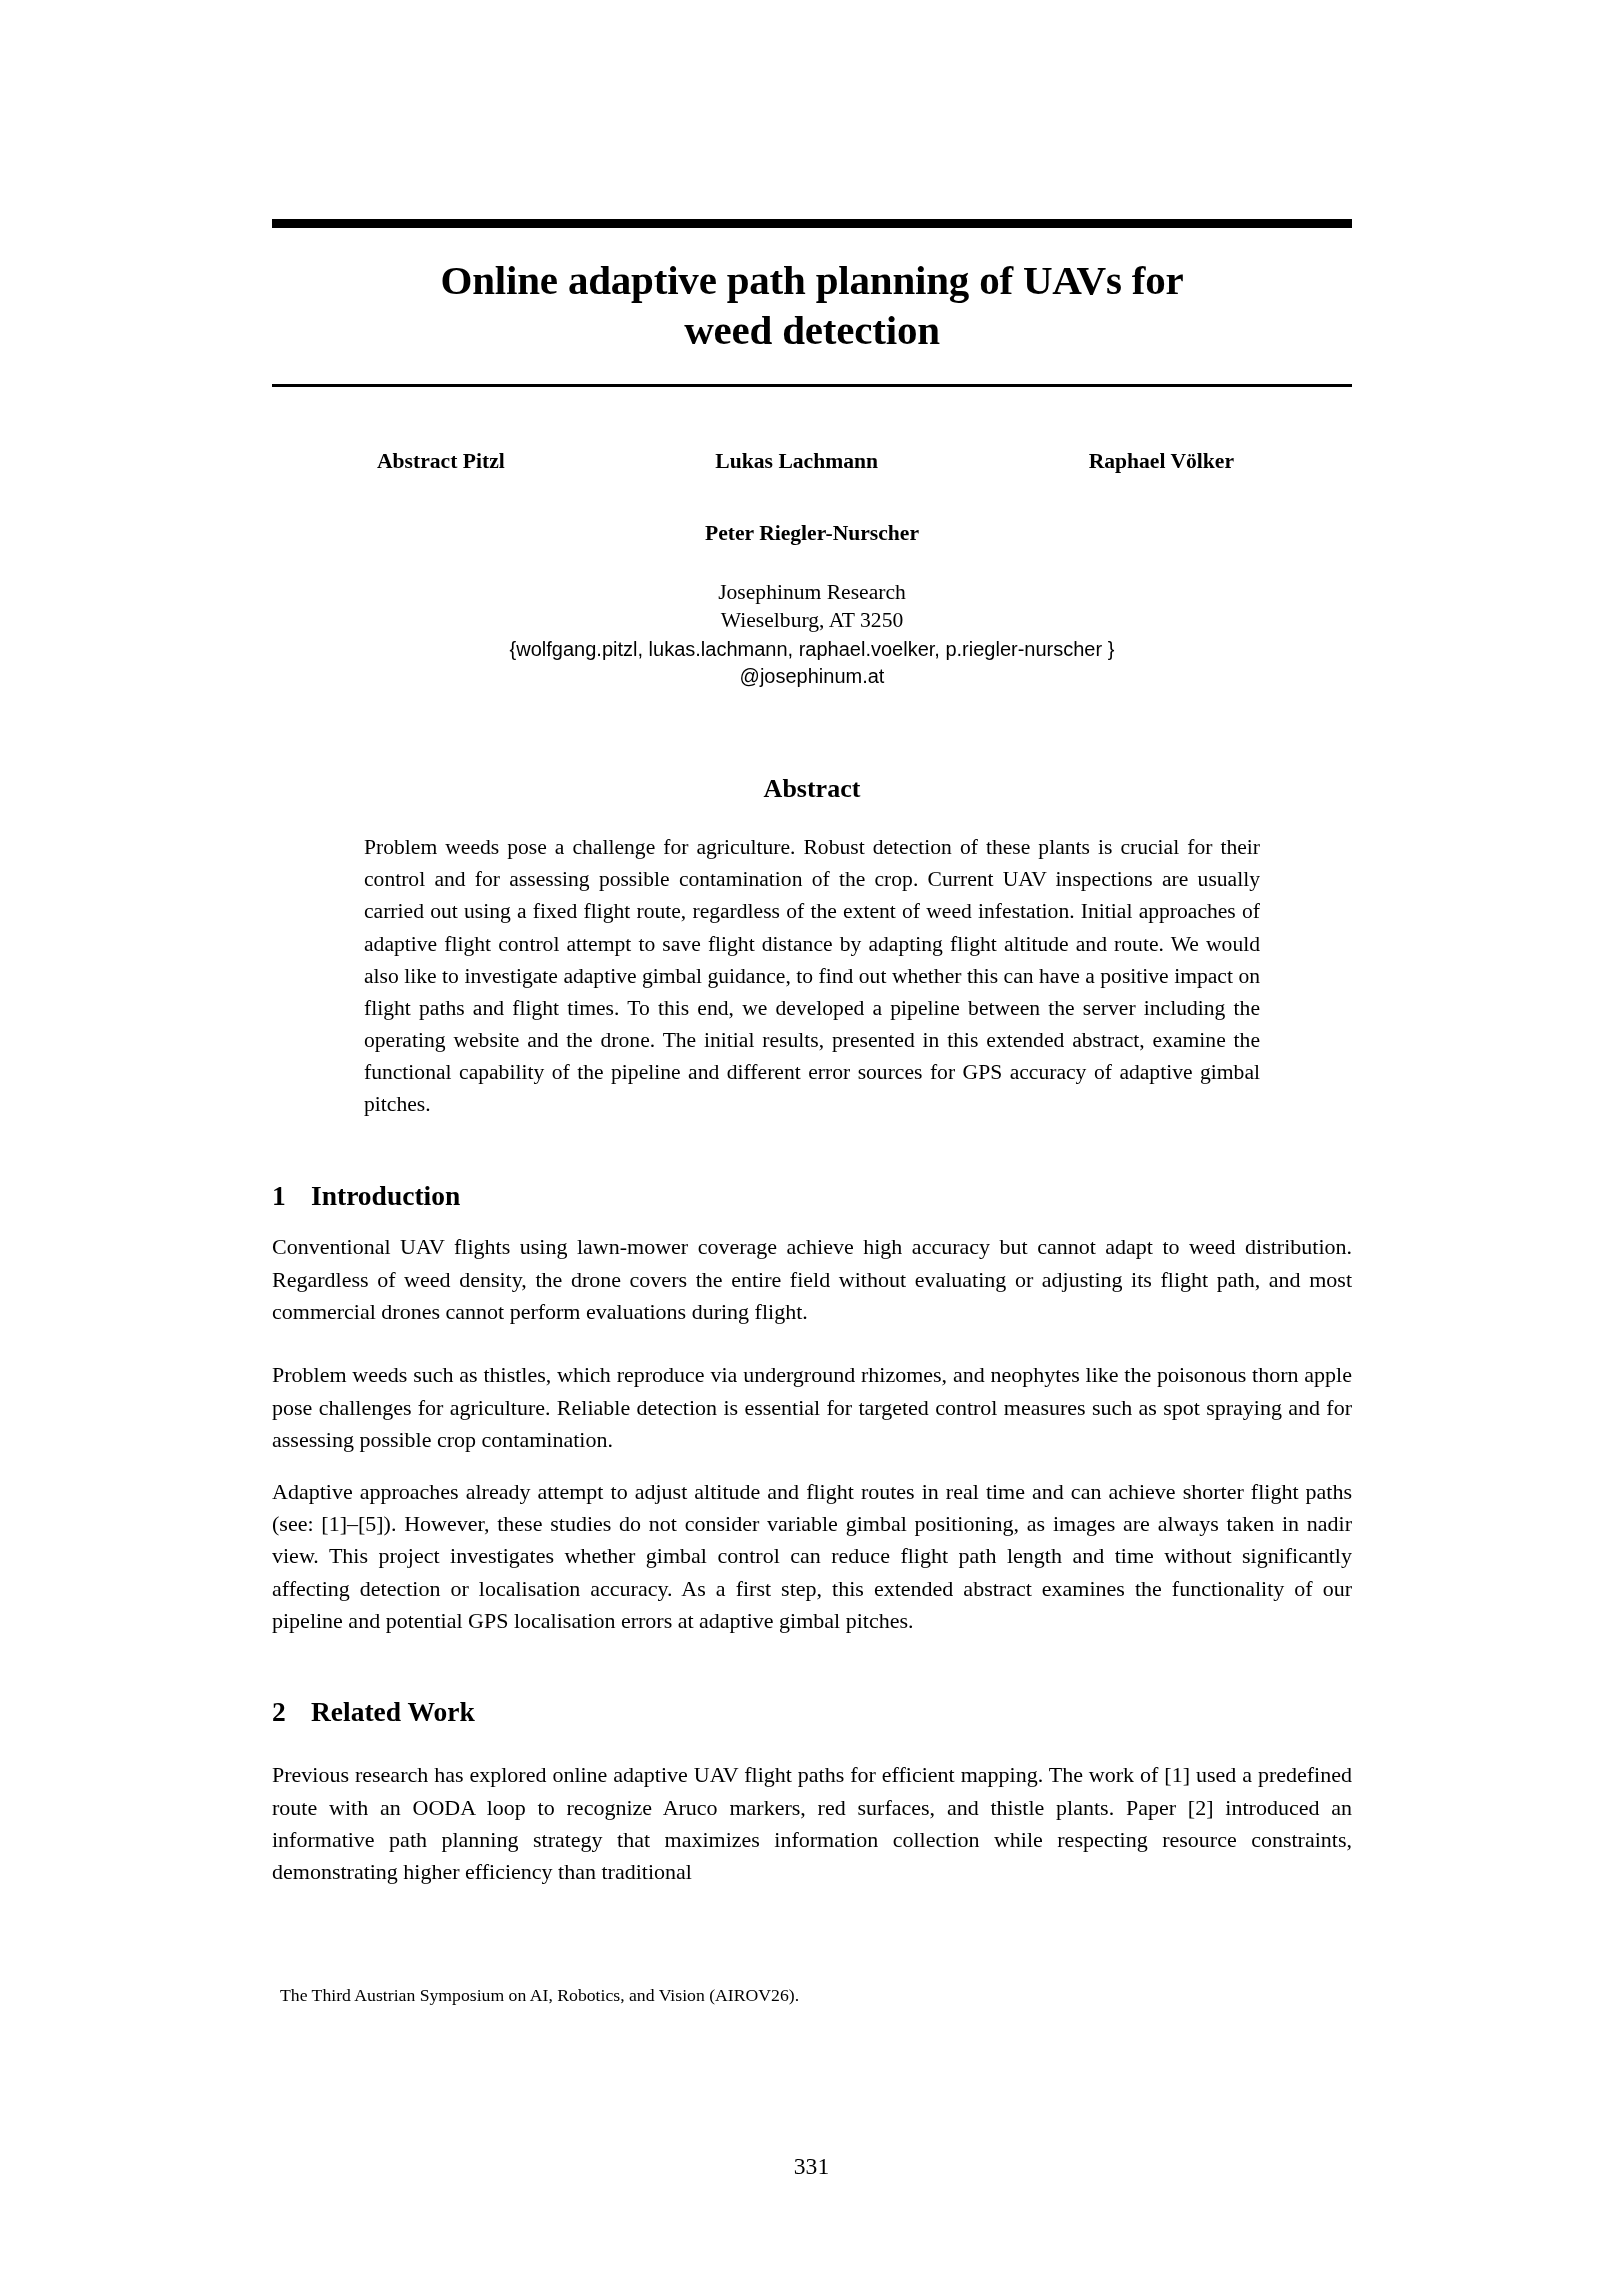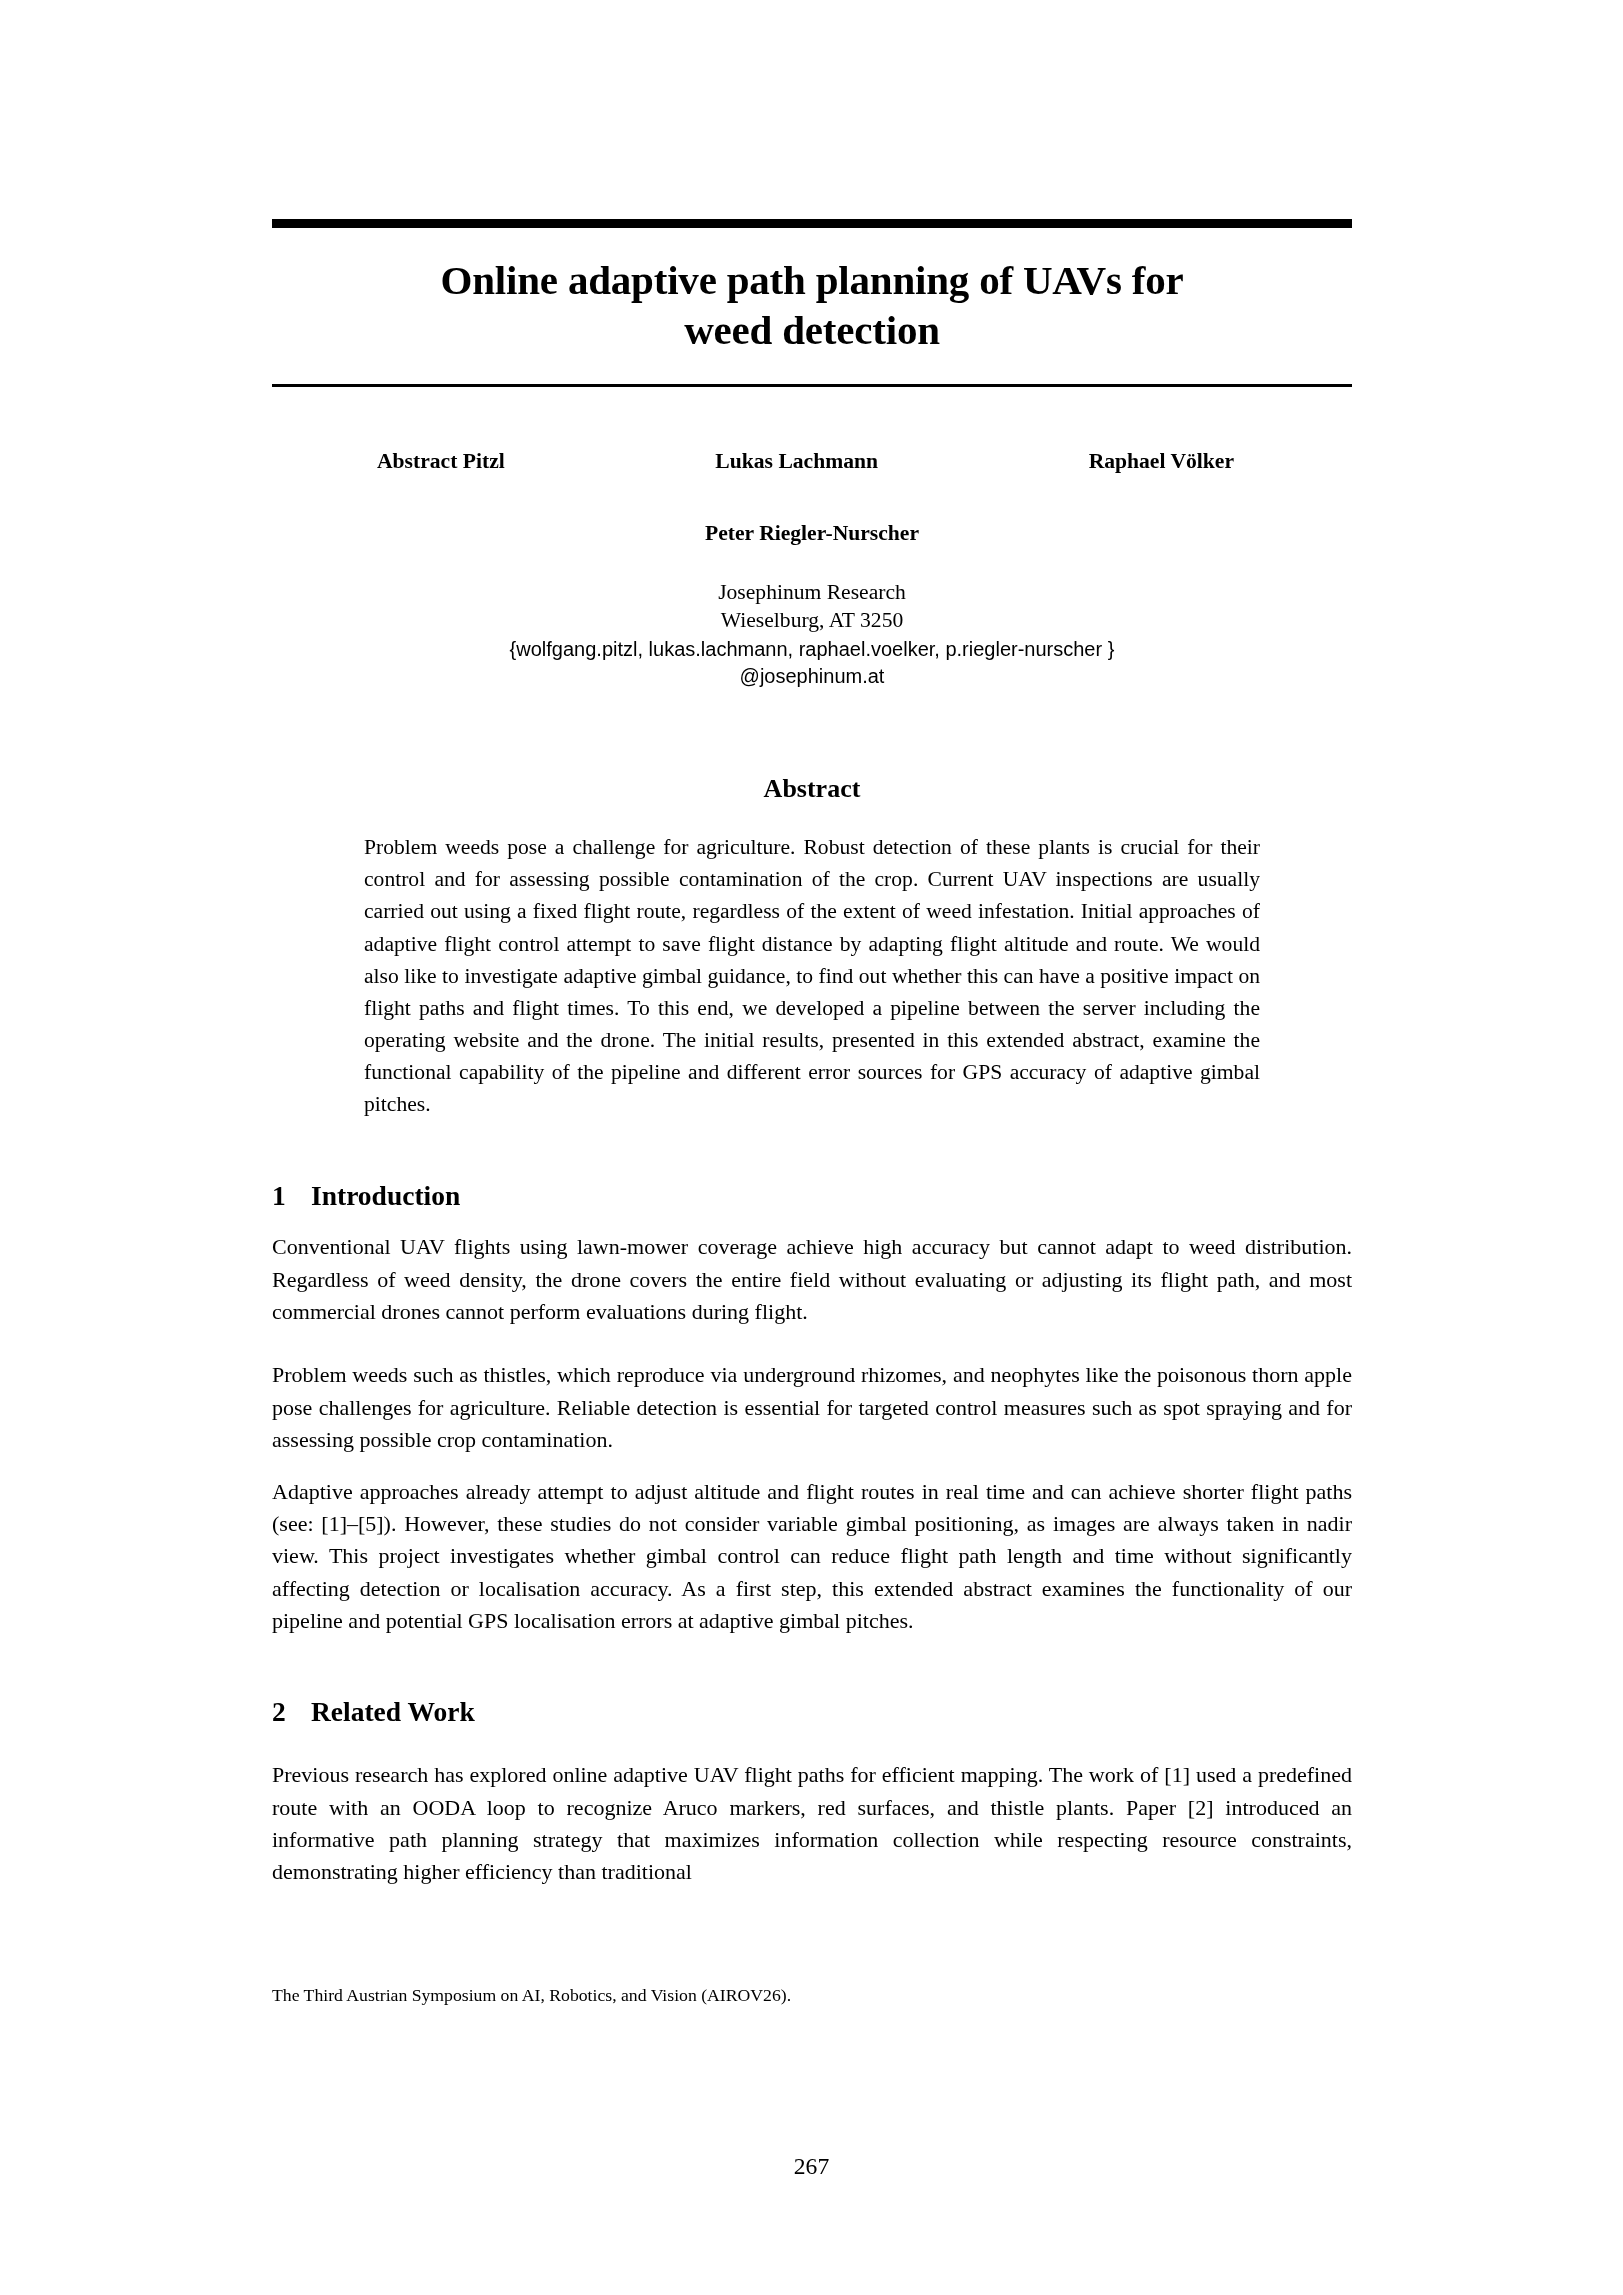--- a/index.html
+++ b/index.html
@@ -114,21 +114,21 @@
     text-justify: inter-word;
     margin-top: 19.6px;
   }
   .para.first {
     margin-top: 31px;
   }
 
   
   .footnote-area {
     position: absolute;
-    left: 0;
+    left: 8px;
     top: 1983px;
     width: 100%;
   }
   .footnote {
     font-size: 17.7px;
     line-height: 1.4;
   }
 
   
   .page-number {
@@ -185,15 +185,15 @@
     <div class="section-head">
       <span class="num">2</span><span>Related Work</span>
     </div>
     <div class="para first">Previous research has explored online adaptive UAV flight paths for efficient mapping. The work of [1] used a predefined route with an OODA loop to recognize Aruco markers, red surfaces, and thistle plants. Paper [2] introduced an informative path planning strategy that maximizes information collection while respecting resource constraints, demonstrating higher efficiency than traditional</div>
 
     <div class="footnote-area">
       <div class="footnote">The Third Austrian Symposium on AI, Robotics, and Vision (AIROV26).</div>
     </div>
   </div>
 
-  <div class="page-number">267</div>
+  <div class="page-number">331</div>
 </div>
 
 
 </body></html>

